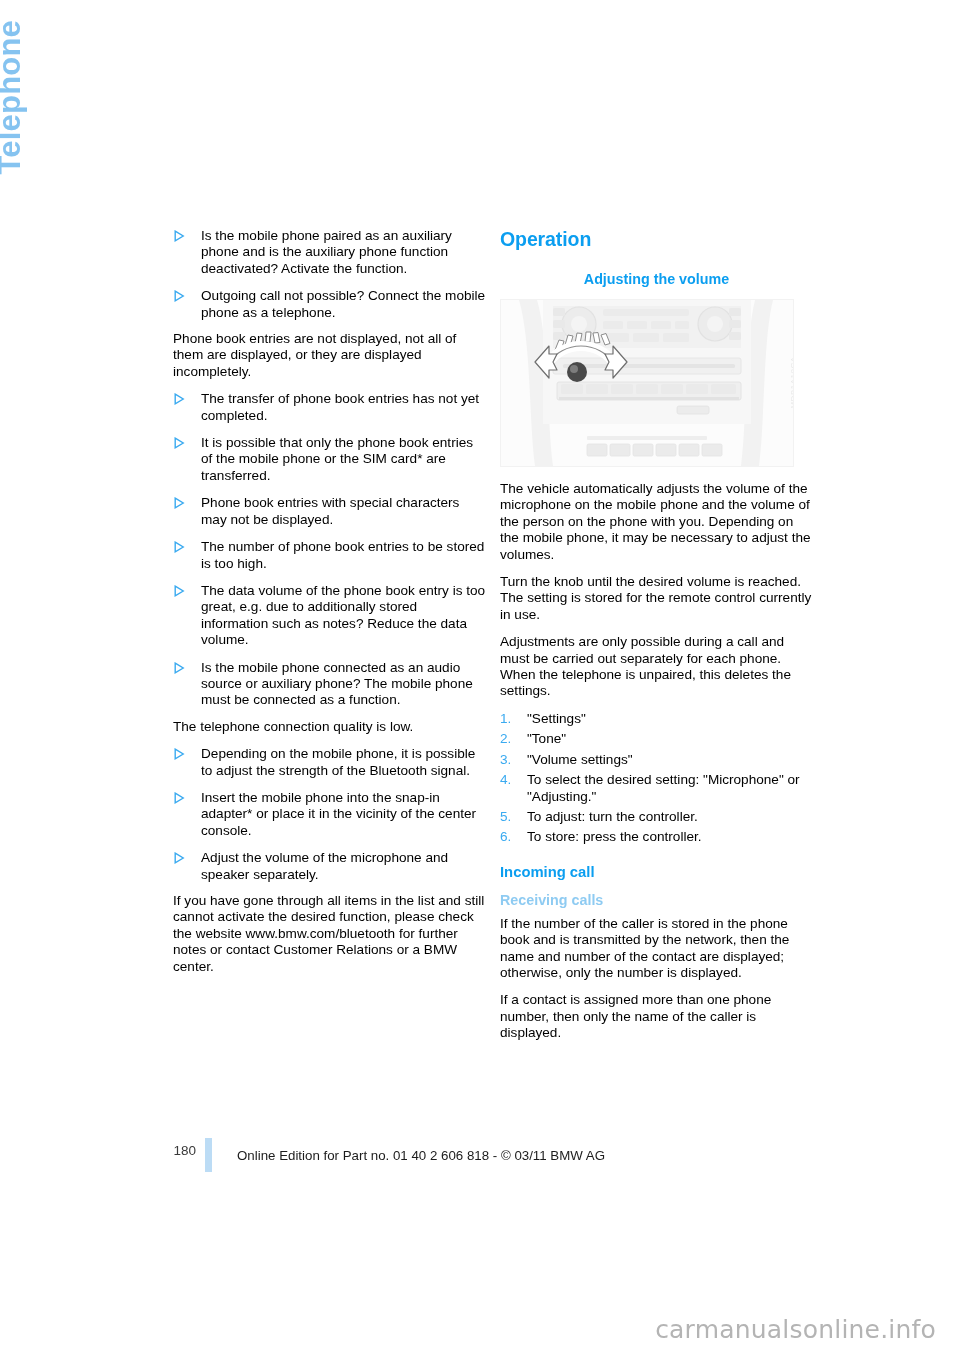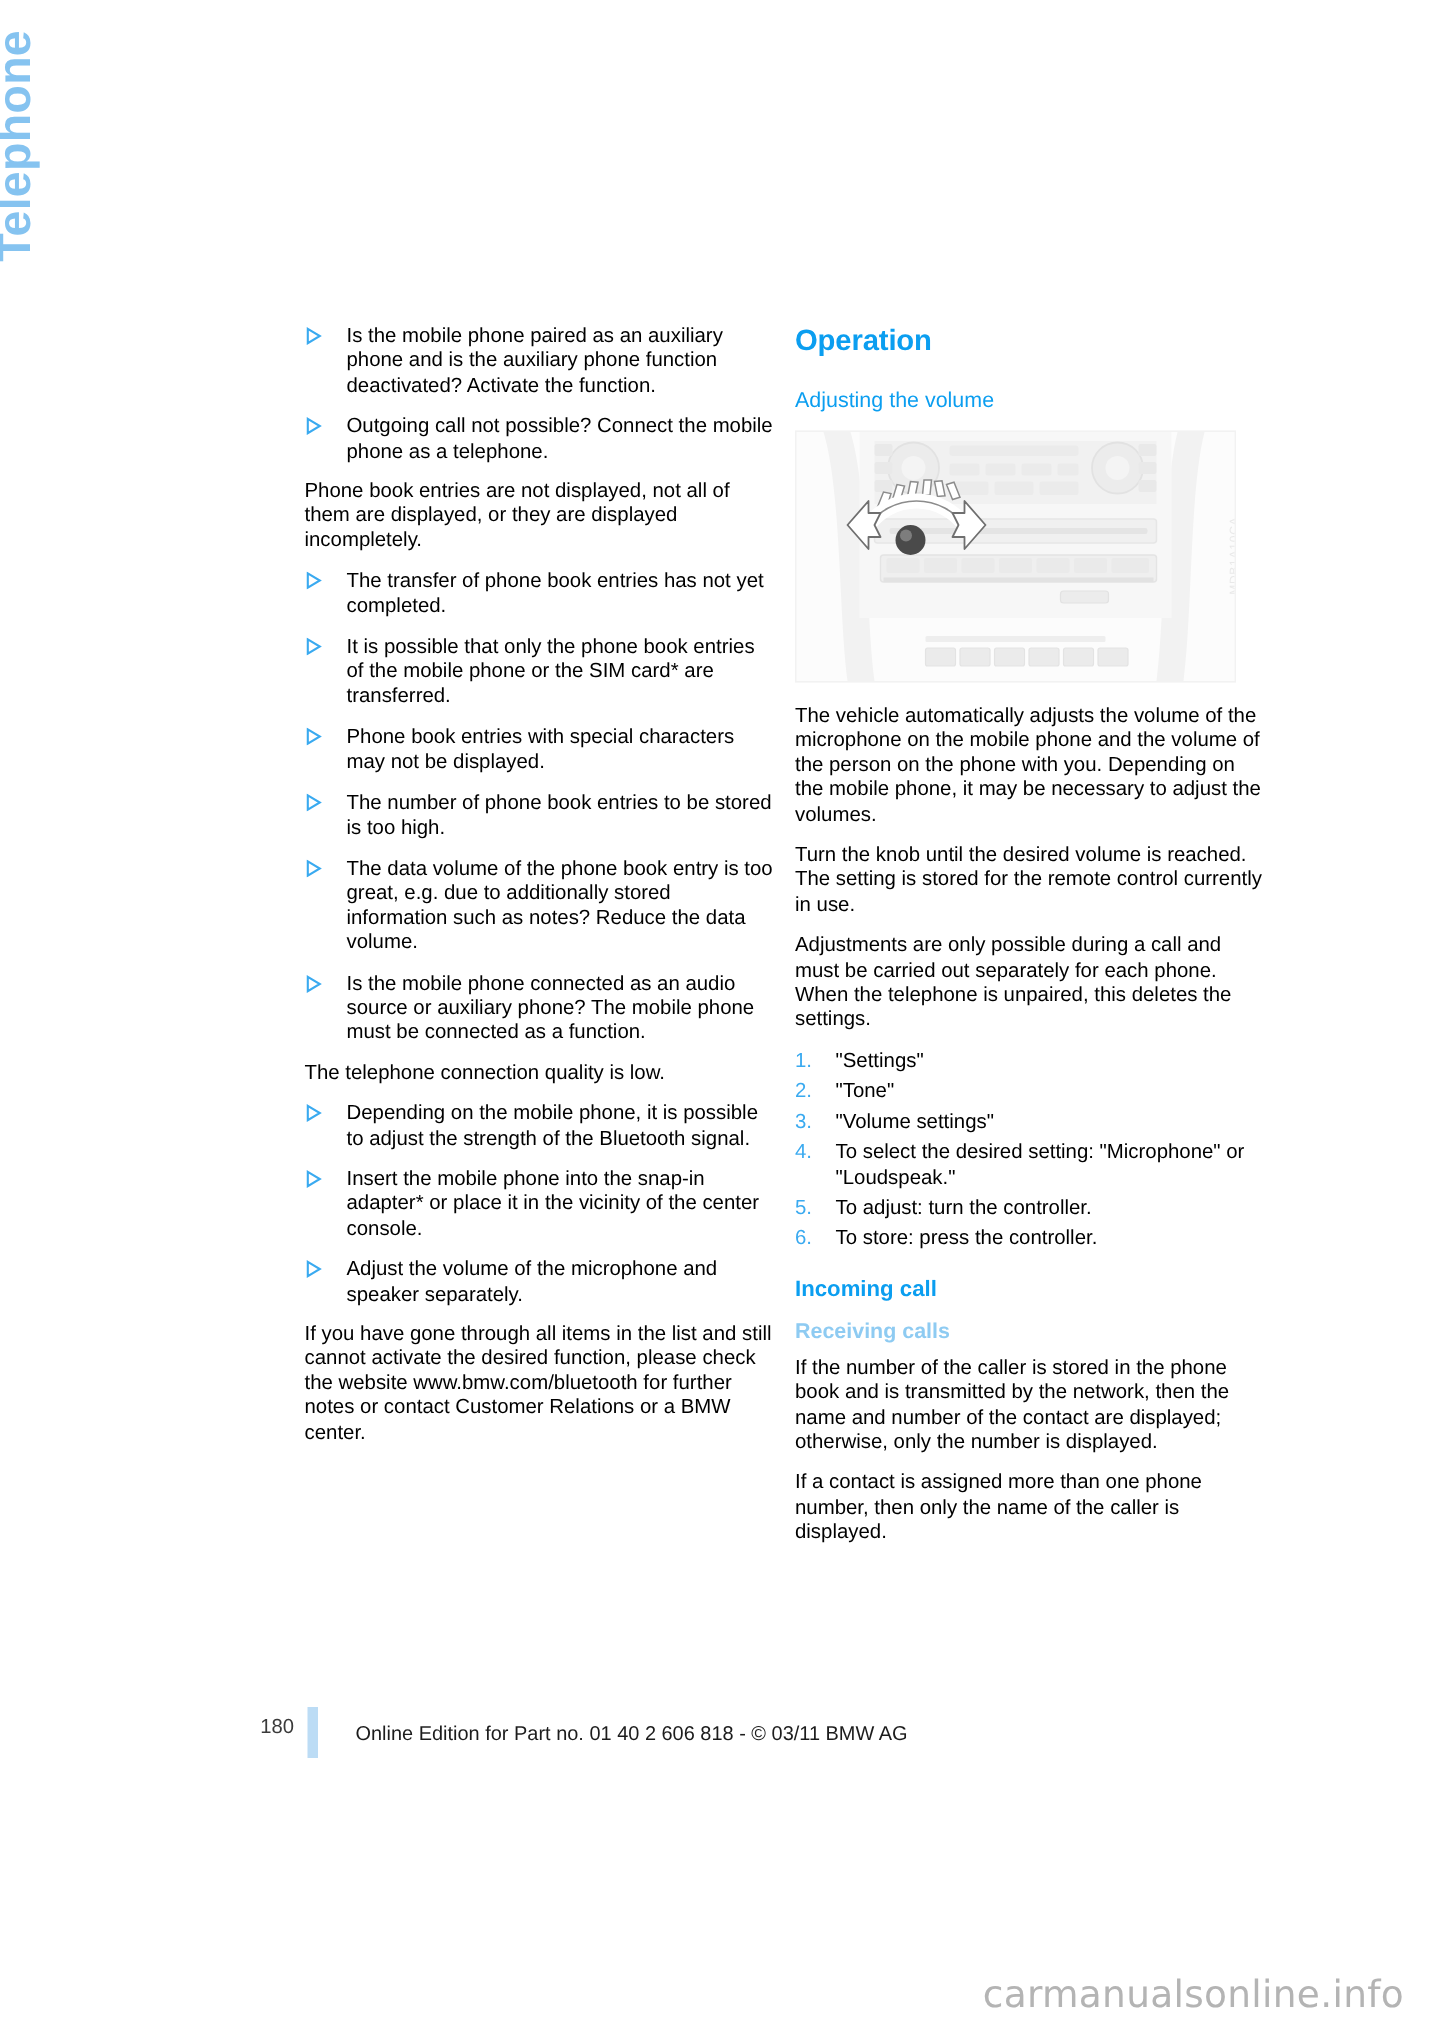--- a/index.html
+++ b/index.html
@@ -21,21 +21,21 @@
     font-size:31px;
     font-weight:bold;
     letter-spacing:0.2px;
     color:#85c3f0;
     white-space:nowrap;
     text-align:right;
     direction:ltr;
   }
 
   
-  .col{position:absolute;top:216px;width:313px;margin-left:30px;}
+  .col{position:absolute;top:228px;width:313px;}
   .col-left{left:173px;}
   .col-right{left:500px;}
 
   p{margin:0 0 10px 0;font-size:13.6px;line-height:16.4px;}
   p.tight{margin-bottom:11px;}
 
   
   .blist{margin:0 0 10px 0;padding:0;list-style:none;}
   .blist li{
     position:relative;
@@ -69,22 +69,23 @@
   h1.sec{
     margin:0 0 20px 0;
     font-size:19.5px;
     font-weight:bold;
     color:#0b9ef0;
     letter-spacing:-0.1px;
   }
   h2.sub{
     margin:0 0 12px 0;
     font-size:14.3px;
-    font-weight:normal;
+    font-weight:bold;
     color:#0b9ef0;
+    text-align:center;
   }
   h2.sub2{
     margin:18px 0 12px 0;
     font-size:14.8px;
     font-weight:bold;
     color:#0b9ef0;
   }
   h3.sub3{
     margin:0 0 8px 0;
     font-size:14.3px;
@@ -346,21 +347,21 @@
       <li>
         <span class="num">2.</span>
         <span>"Tone"</span>
       </li>
       <li>
         <span class="num">3.</span>
         <span>"Volume settings"</span>
       </li>
       <li>
         <span class="num">4.</span>
-        <span>To select the desired setting: "Microphone" or "Loudspeak."</span>
+        <span>To select the desired setting: "Microphone" or "Adjusting."</span>
       </li>
       <li>
         <span class="num">5.</span>
         <span>To adjust: turn the controller.</span>
       </li>
       <li>
         <span class="num">6.</span>
         <span>To store: press the controller.</span>
       </li>
     </ol>

